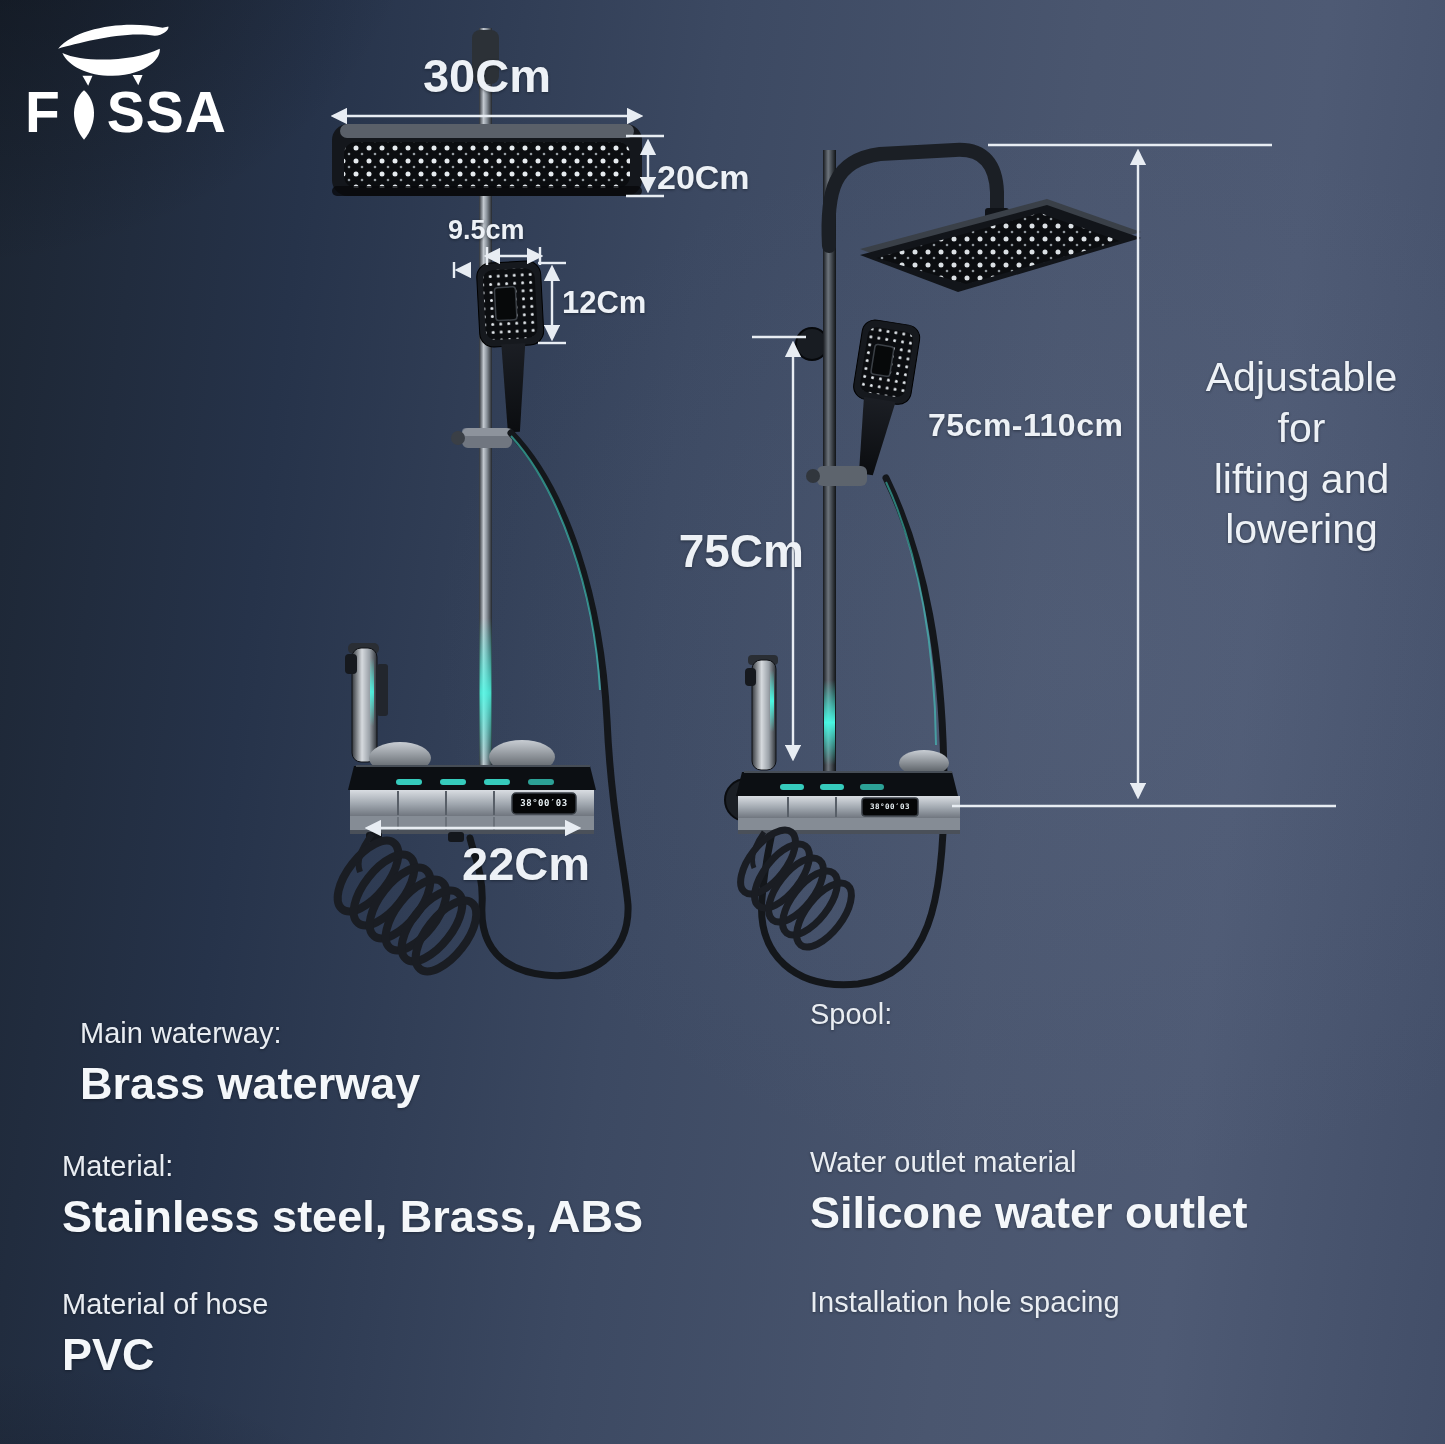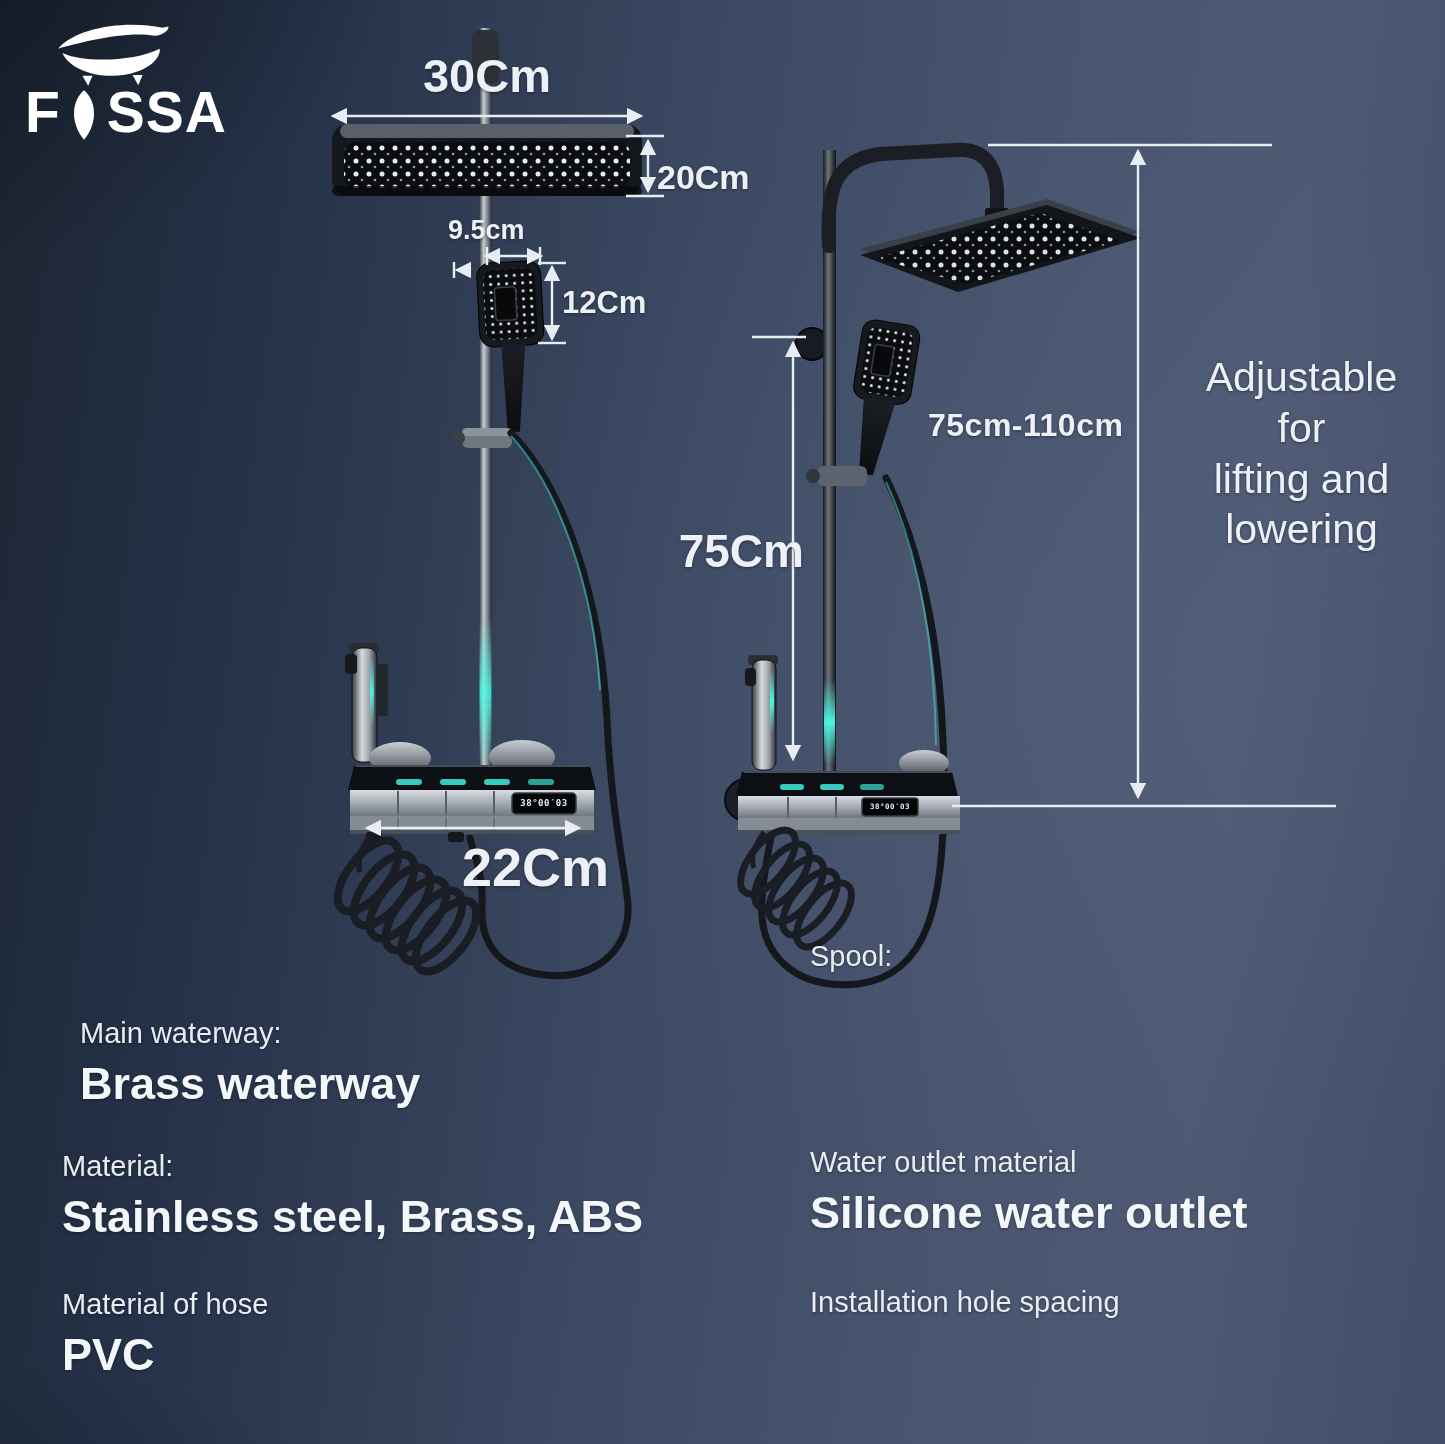--- a/index.html
+++ b/index.html
@@ -17,39 +17,39 @@
       radial-gradient(ellipse 1100px 900px at 75% 45%, rgba(122,136,162,.10), transparent 60%);
   }
   .scene{position:absolute;left:0;top:0;width:1445px;height:990px;}
   .lbl{position:absolute;font-weight:700;line-height:1;color:#edf1f6;
        text-shadow:0 1px 3px rgba(5,10,18,.45);z-index:5;}
   .l-30{left:334px;top:52px;width:306px;text-align:center;font-size:47px;}
   .l-20{left:657px;top:160px;font-size:34px;}
   .l-95{left:448px;top:217px;width:128px;text-align:left;font-size:27px;font-weight:600;}
   .l-12{left:562px;top:287px;font-size:31px;}
   .l-75{left:664px;top:484px;width:140px;text-align:right;font-size:46px;margin-top:44px;}
-  .l-22{left:462px;top:840px;width:120px;text-align:center;font-size:54px;}
+  .l-22{left:462px;top:840px;width:120px;text-align:center;font-size:47px;}
   .l-range{left:928px;top:409px;font-size:32px;letter-spacing:.5px;}
   .l-adj{left:1158px;top:352px;width:287px;text-align:center;font-size:41px;
          font-weight:500;white-space:pre-line;line-height:1.24;}
   .disp{position:absolute;z-index:6;font-family:"DejaVu Sans Mono",monospace;
         color:#e8f0f4;text-align:center;font-weight:700;letter-spacing:.5px;}
   .disp-l{left:515px;top:795px;width:58px;height:17px;font-size:9px;line-height:17px;}
   .disp-r{left:864px;top:800px;width:52px;height:14px;font-size:7.5px;line-height:14px;}
   .logo{position:absolute;left:25px;top:20px;z-index:6;}
   .logo-text{display:flex;align-items:center;margin-top:-8px;
              font-size:57px;font-weight:800;letter-spacing:1px;color:#ffffff;line-height:1;}
   .logo-text .leaf-wrap{display:inline-flex;margin:0 3px;transform:translateY(2px);}
   .spec{position:absolute;z-index:5;}
   .spec-label{font-size:29px;font-weight:400;color:#e9edf2;line-height:1.15;
               text-shadow:0 1px 3px rgba(5,10,18,.4);}
   .spec-value{font-size:45px;font-weight:600;color:#f4f7fa;line-height:1.1;margin-top:9px;
               text-shadow:0 1px 3px rgba(5,10,18,.4);}
   .sl1{left:80px;top:1005px;margin-top:12px;} .sl2{left:62px;top:1150px;} .sl3{left:62px;top:1288px;}
-  .sr1{left:810px;top:940px;} .sr2{left:810px;top:1146px;} .sr3{left:810px;top:1286px;}
+  .sr1{left:810px;top:998px;} .sr2{left:810px;top:1146px;} .sr3{left:810px;top:1286px;}
   svg .dim{stroke:#e8edf3;stroke-width:2.4;fill:none;}
 </style>
 </head>
 <body>
 
 <div class="canvas">
 
   <svg class="scene" viewBox="0 0 1445 990">
     <defs>
       <linearGradient id="poleG" x1="0" y1="0" x2="1" y2="0">

